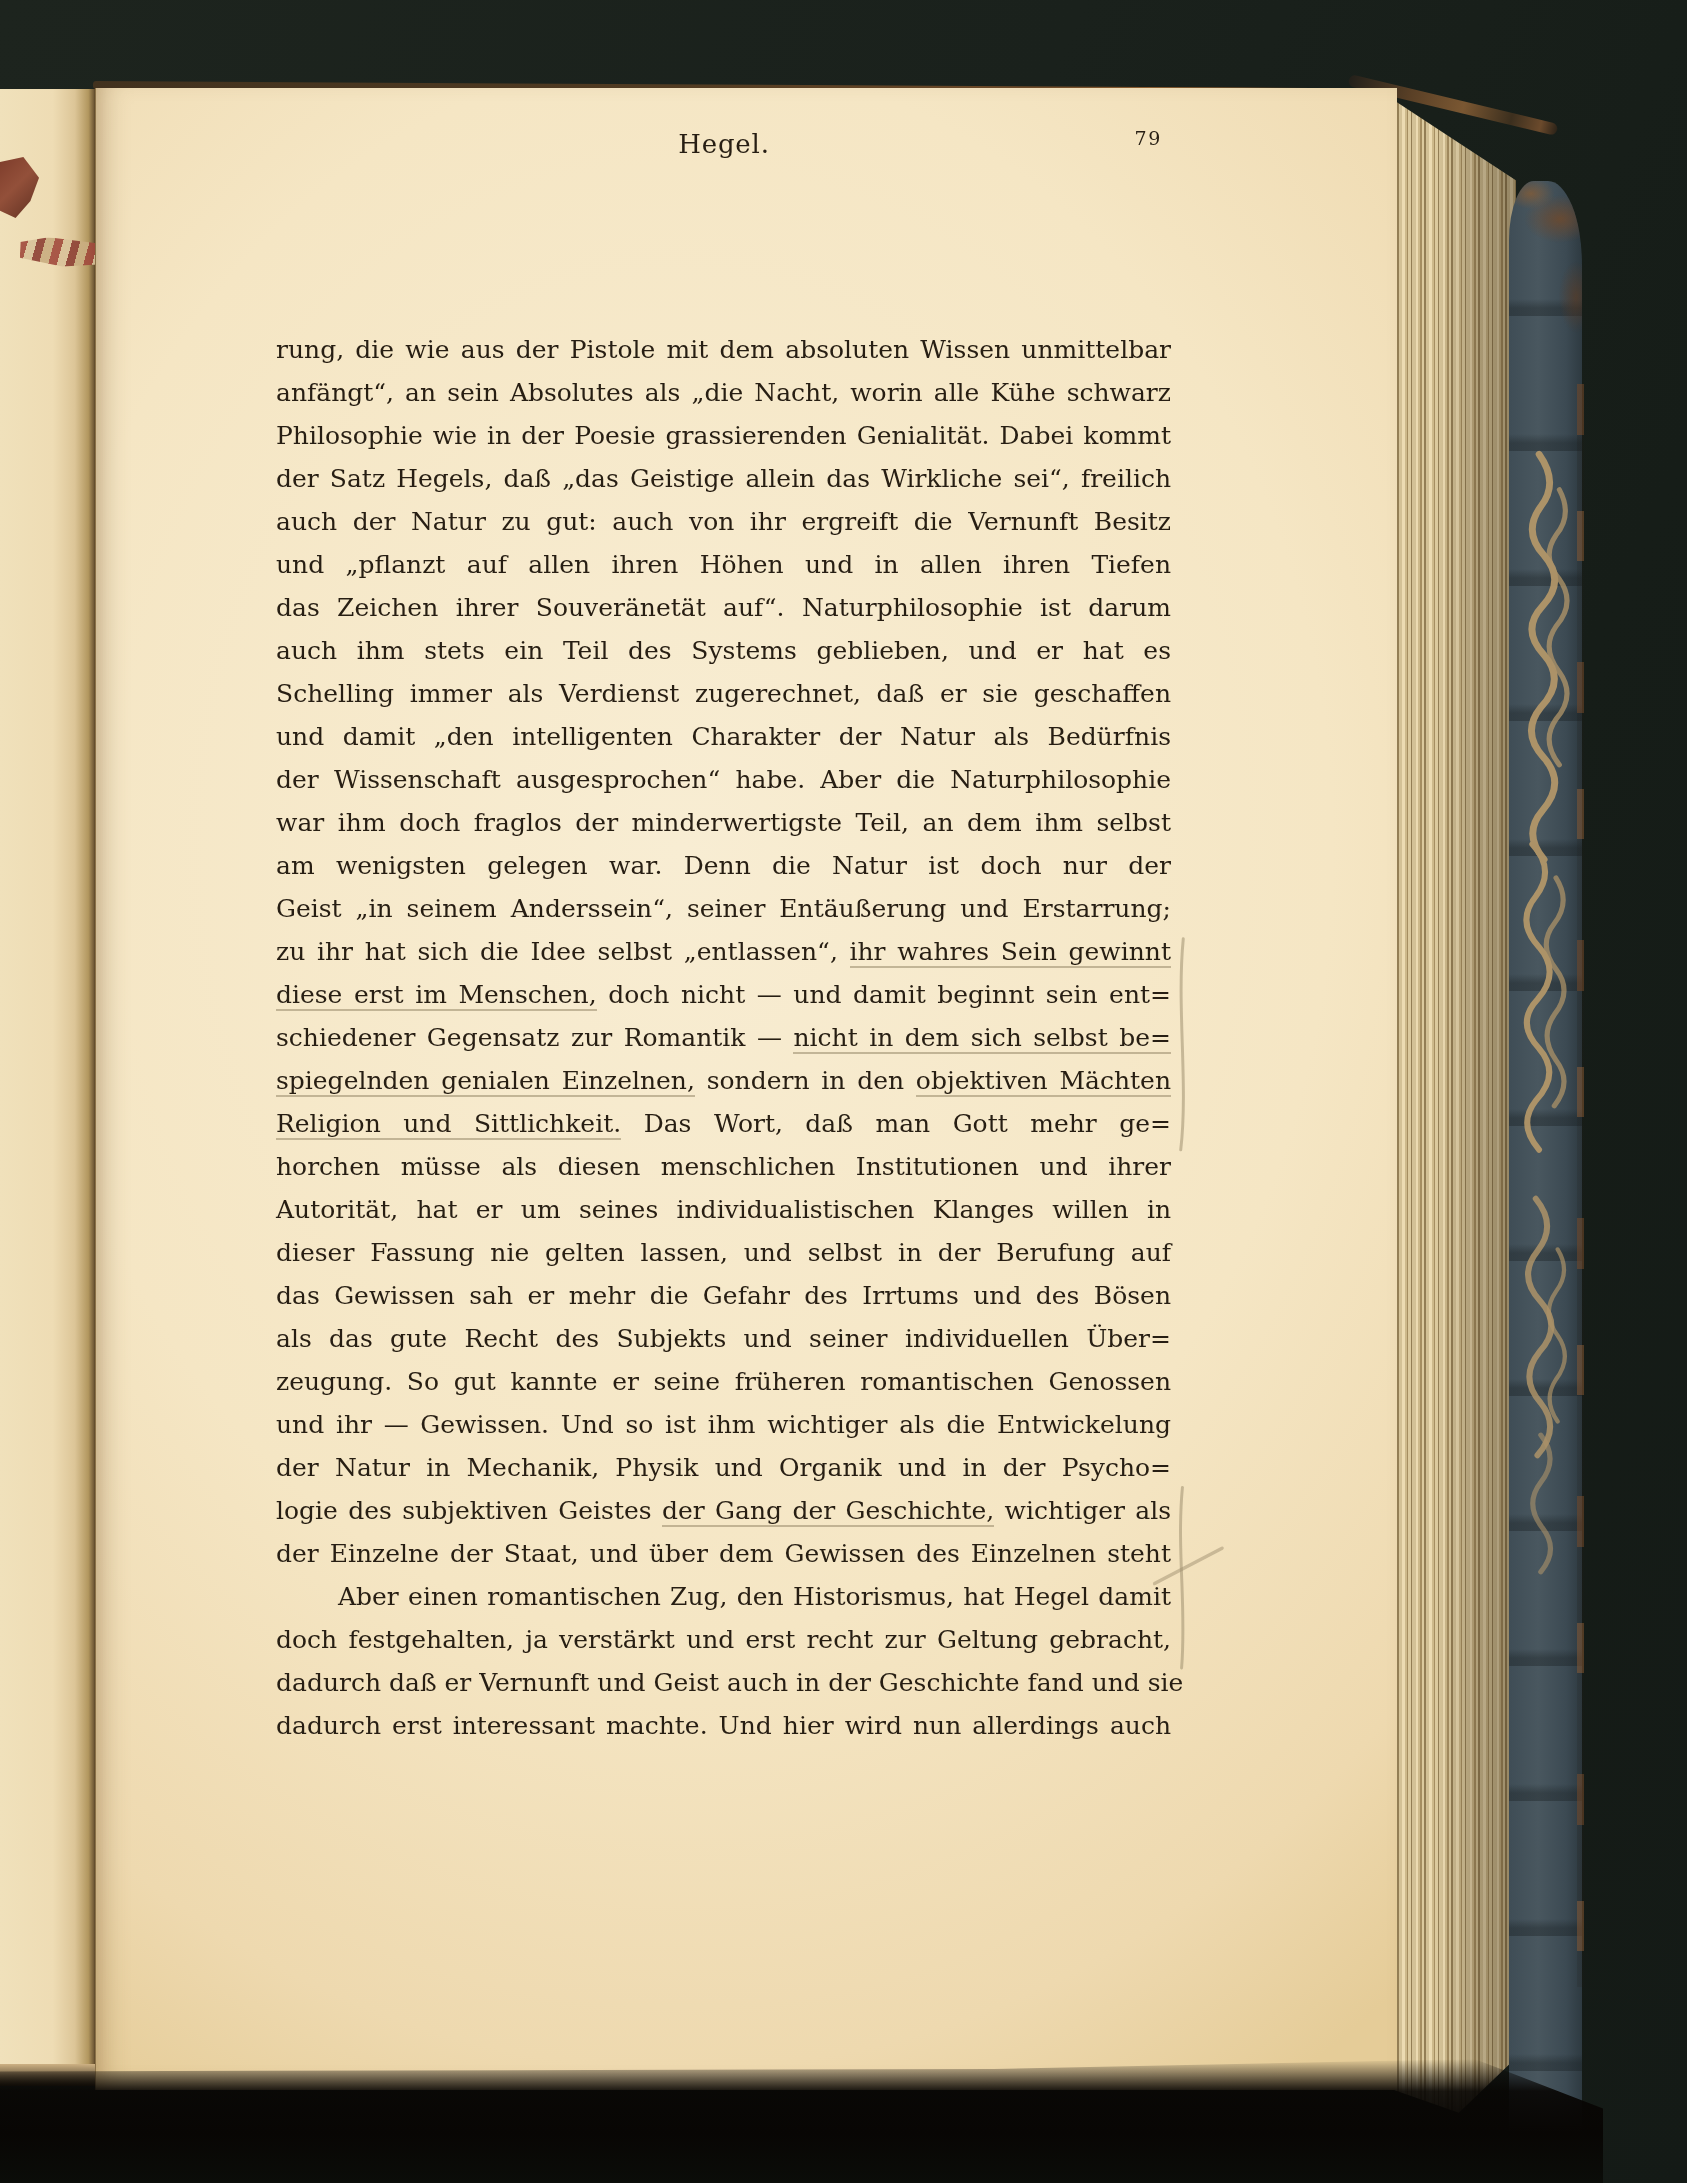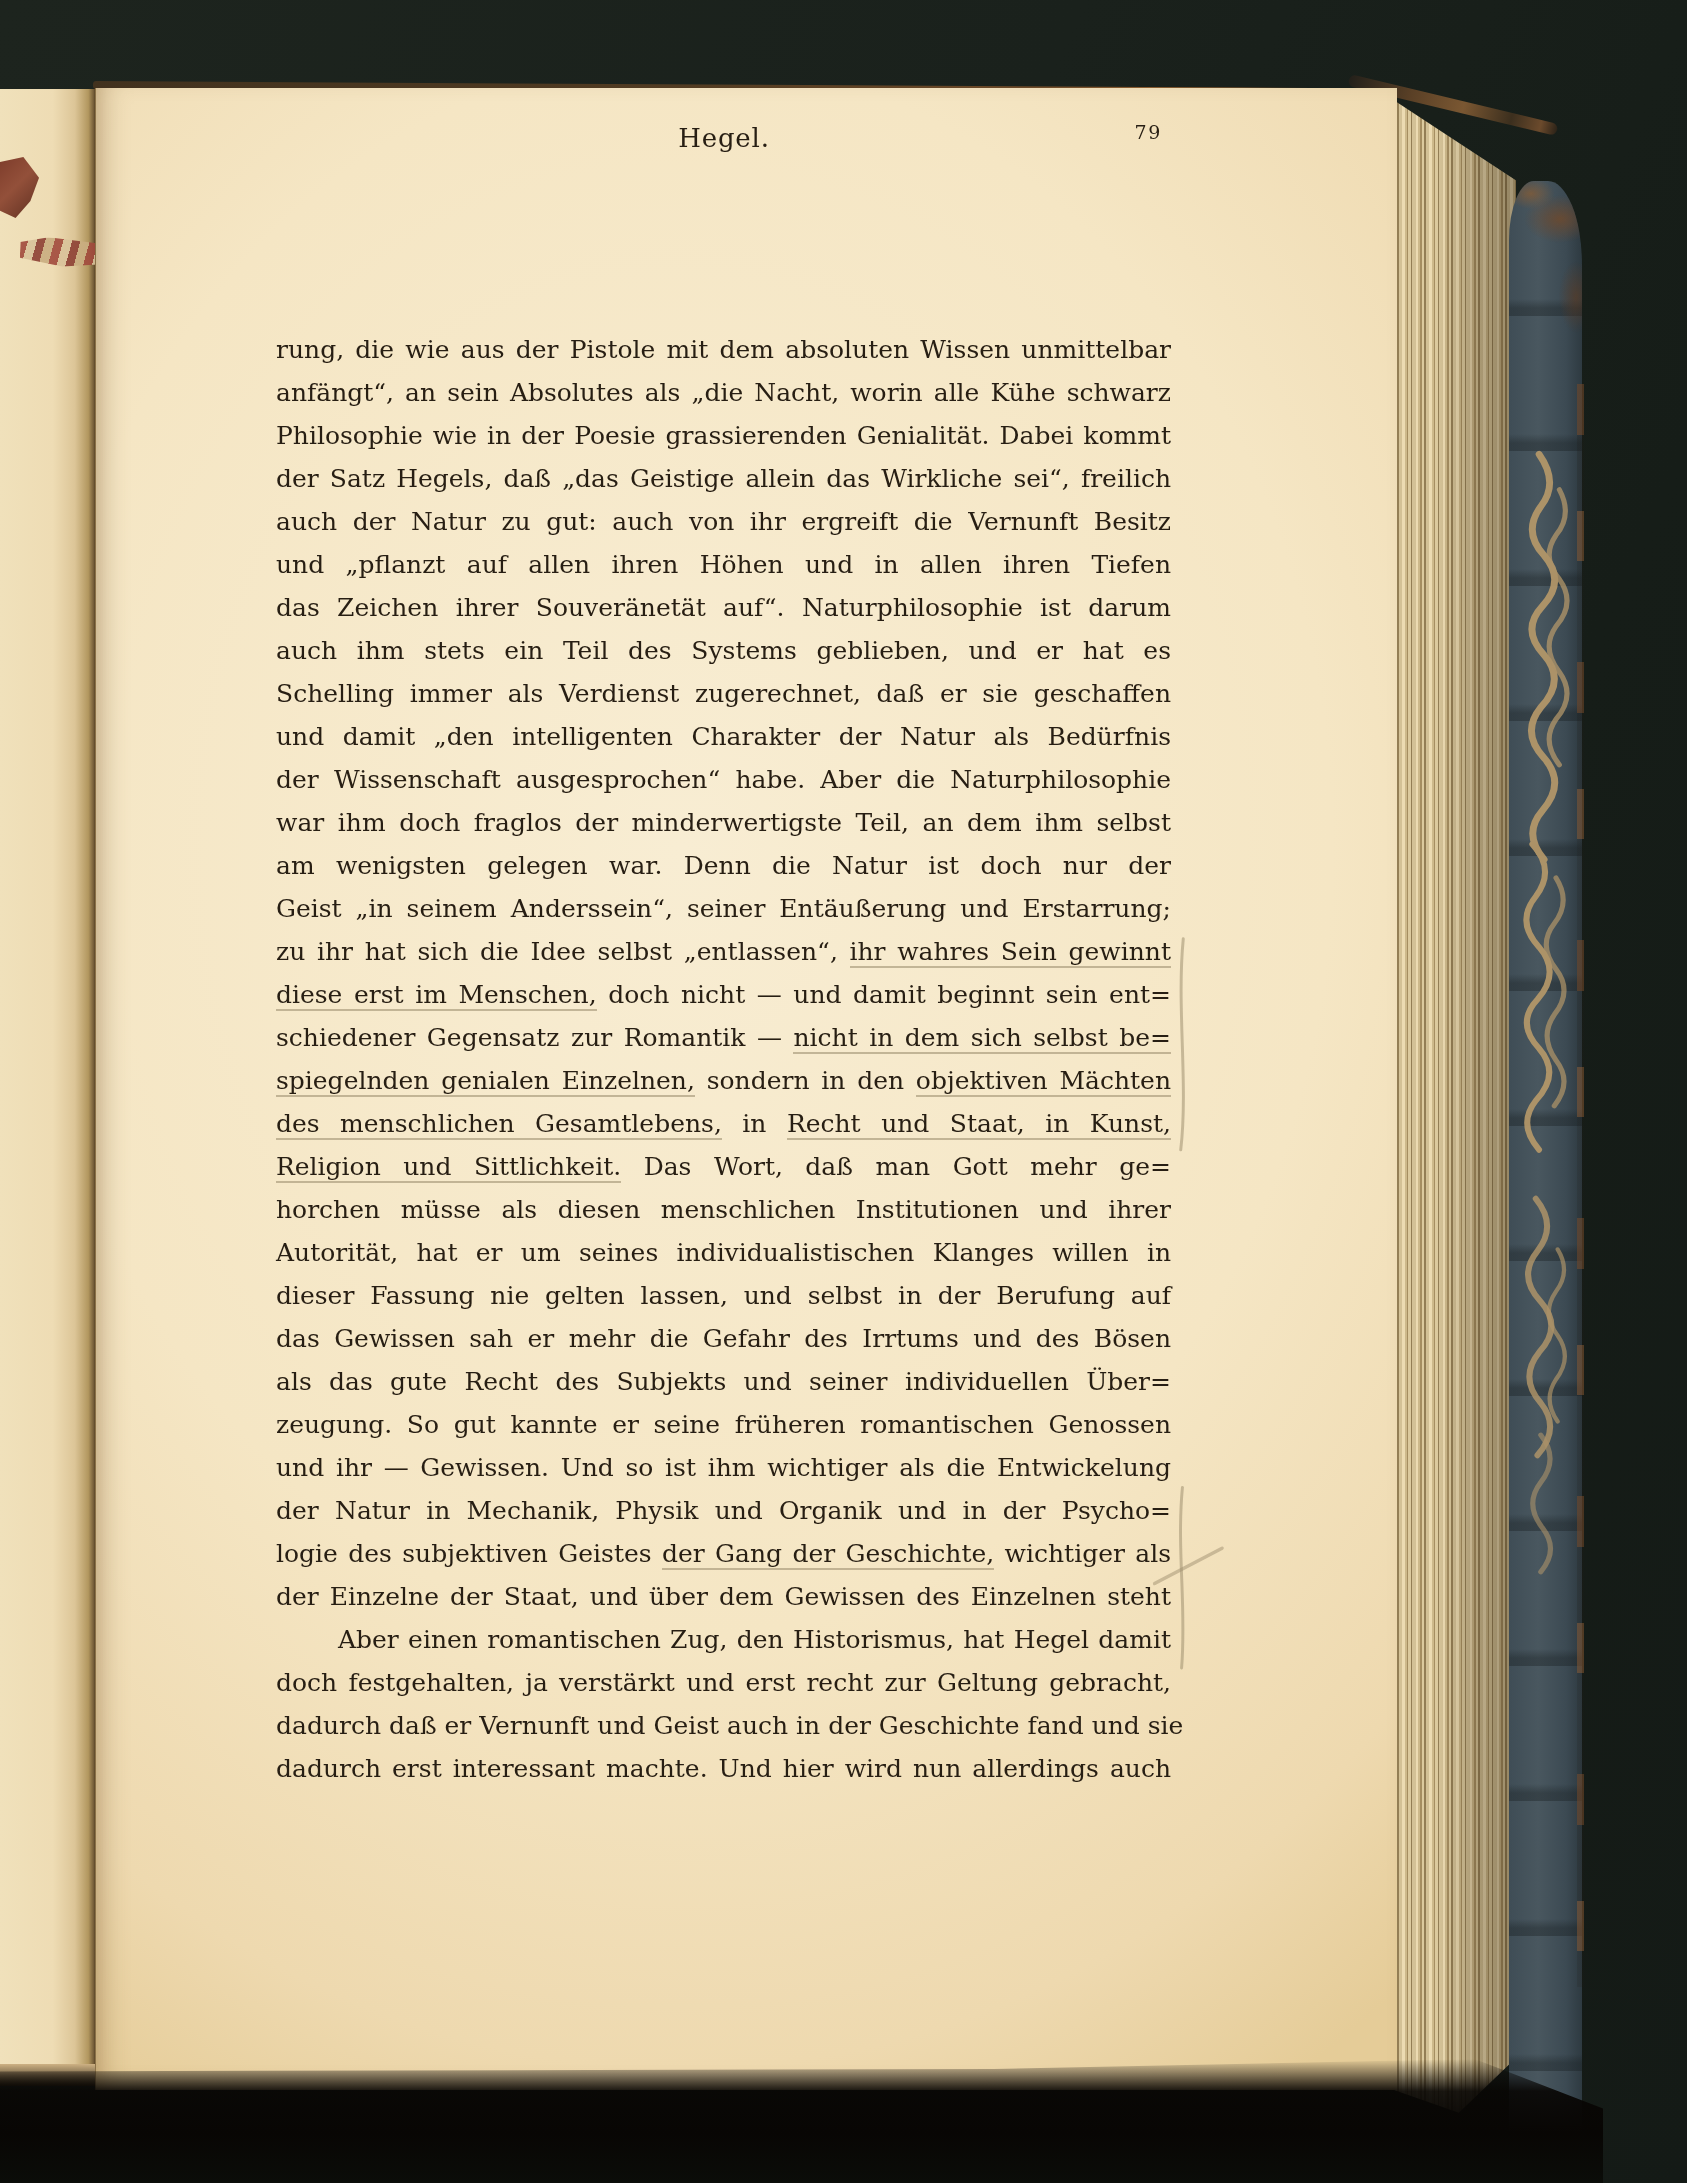--- a/index.html
+++ b/index.html
@@ -54,21 +54,21 @@
   .floor{position:absolute;left:0;top:2059px;width:1603px;height:124px;
          background:linear-gradient(180deg,rgba(8,6,4,0) 0,rgba(8,6,4,.92) 26%,#080604 60%,#0b0d09 100%);
          clip-path:polygon(0 10%,62% 8%,92% 0,100% 40%,100% 100%,0 100%);}
   
   .page{position:absolute;left:95px;top:88px;width:1301px;height:2002px;
         background:
           radial-gradient(1182px 1435px at 45% 38%,#f8edd3 0%,#f5e6c4 55%,#eed9af 85%,#e5cc98 100%);
         border-left:1.7px solid #8a7147;
         box-shadow:inset 22px 0 29px -18.6px rgba(120,85,40,.45), inset 0 -15px 25px -17px rgba(120,85,40,.35);
         color:#271e13;}
-  .running-head{position:absolute;left:180px;top:35px;width:896px;height:39px;font-size:26px;}
+  .running-head{position:absolute;left:180px;top:41px;width:896px;height:39px;font-size:26px;}
   .head-title{position:absolute;left:0;width:100%;text-align:center;letter-spacing:0.8px;}
   .page-number{position:absolute;right:10px;top:-1.7px;font-size:19px;letter-spacing:1.7px;}
   .textblock{position:absolute;left:180px;top:208px;width:895px;font-size:25px;margin-top:32px;}
   .line{height:43px;line-height:43px;text-align:justify;text-align-last:justify;white-space:nowrap;}
   .line.indent{padding-left:62px;}
   .u{border-bottom:2.5px solid rgba(152,136,106,.55);}
   .pencil-marks{position:absolute;left:0;top:0;width:1301px;height:2002px;pointer-events:none;}
 </style>
 </head>
 <body>
@@ -112,21 +112,20 @@
         <div class="line"><span>Schelling immer als Verdienst zugerechnet, daß er sie geschaffen</span></div>
         <div class="line"><span>und damit „den intelligenten Charakter der Natur als Bedürfnis</span></div>
         <div class="line"><span>der Wissenschaft ausgesprochen“ habe. Aber die Naturphilosophie</span></div>
         <div class="line"><span>war ihm doch fraglos der minderwertigste Teil, an dem ihm selbst</span></div>
         <div class="line"><span>am wenigsten gelegen war. Denn die Natur ist doch nur der</span></div>
         <div class="line"><span>Geist „in seinem Anderssein“, seiner Entäußerung und Erstarrung;</span></div>
         <div class="line"><span>zu ihr hat sich die Idee selbst „entlassen“, </span><span class="u">ihr wahres Sein gewinnt</span></div>
         <div class="line"><span class="u">diese erst im Menschen,</span><span> doch nicht — und damit beginnt sein ent=</span></div>
         <div class="line"><span>schiedener Gegensatz zur Romantik — </span><span class="u">nicht in dem sich selbst be=</span></div>
         <div class="line"><span class="u">spiegelnden genialen Einzelnen,</span><span> sondern in den </span><span class="u">objektiven Mächten</span></div>
-        <div class="line"><span class="u">des menschlichen Gesamtlebens,</span><span> in </span><span class="u">Recht und Staat, in Kunst,</span></div>
         <div class="line"><span class="u">Religion und Sittlichkeit.</span><span> Das Wort, daß man Gott mehr ge=</span></div>
         <div class="line"><span>horchen müsse als diesen menschlichen Institutionen und ihrer</span></div>
         <div class="line"><span>Autorität, hat er um seines individualistischen Klanges willen in</span></div>
         <div class="line"><span>dieser Fassung nie gelten lassen, und selbst in der Berufung auf</span></div>
         <div class="line"><span>das Gewissen sah er mehr die Gefahr des Irrtums und des Bösen</span></div>
         <div class="line"><span>als das gute Recht des Subjekts und seiner individuellen Über=</span></div>
         <div class="line"><span>zeugung. So gut kannte er seine früheren romantischen Genossen</span></div>
         <div class="line"><span>und ihr — Gewissen. Und so ist ihm wichtiger als die Entwickelung</span></div>
         <div class="line"><span>der Natur in Mechanik, Physik und Organik und in der Psycho=</span></div>
         <div class="line"><span>logie des subjektiven Geistes </span><span class="u">der Gang der Geschichte,</span><span> wichtiger als</span></div>

